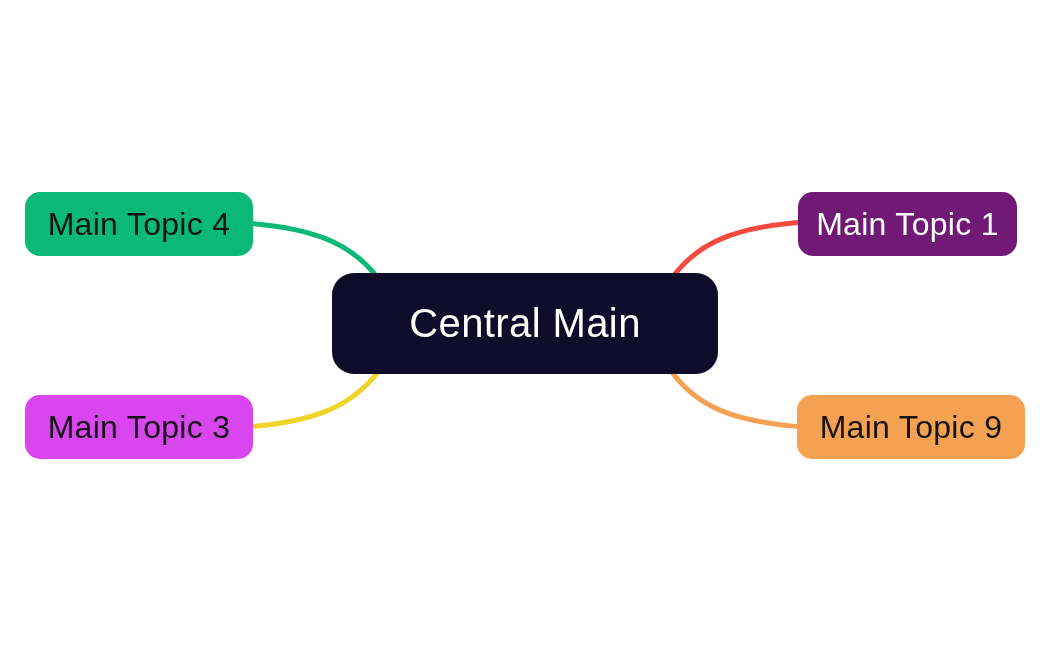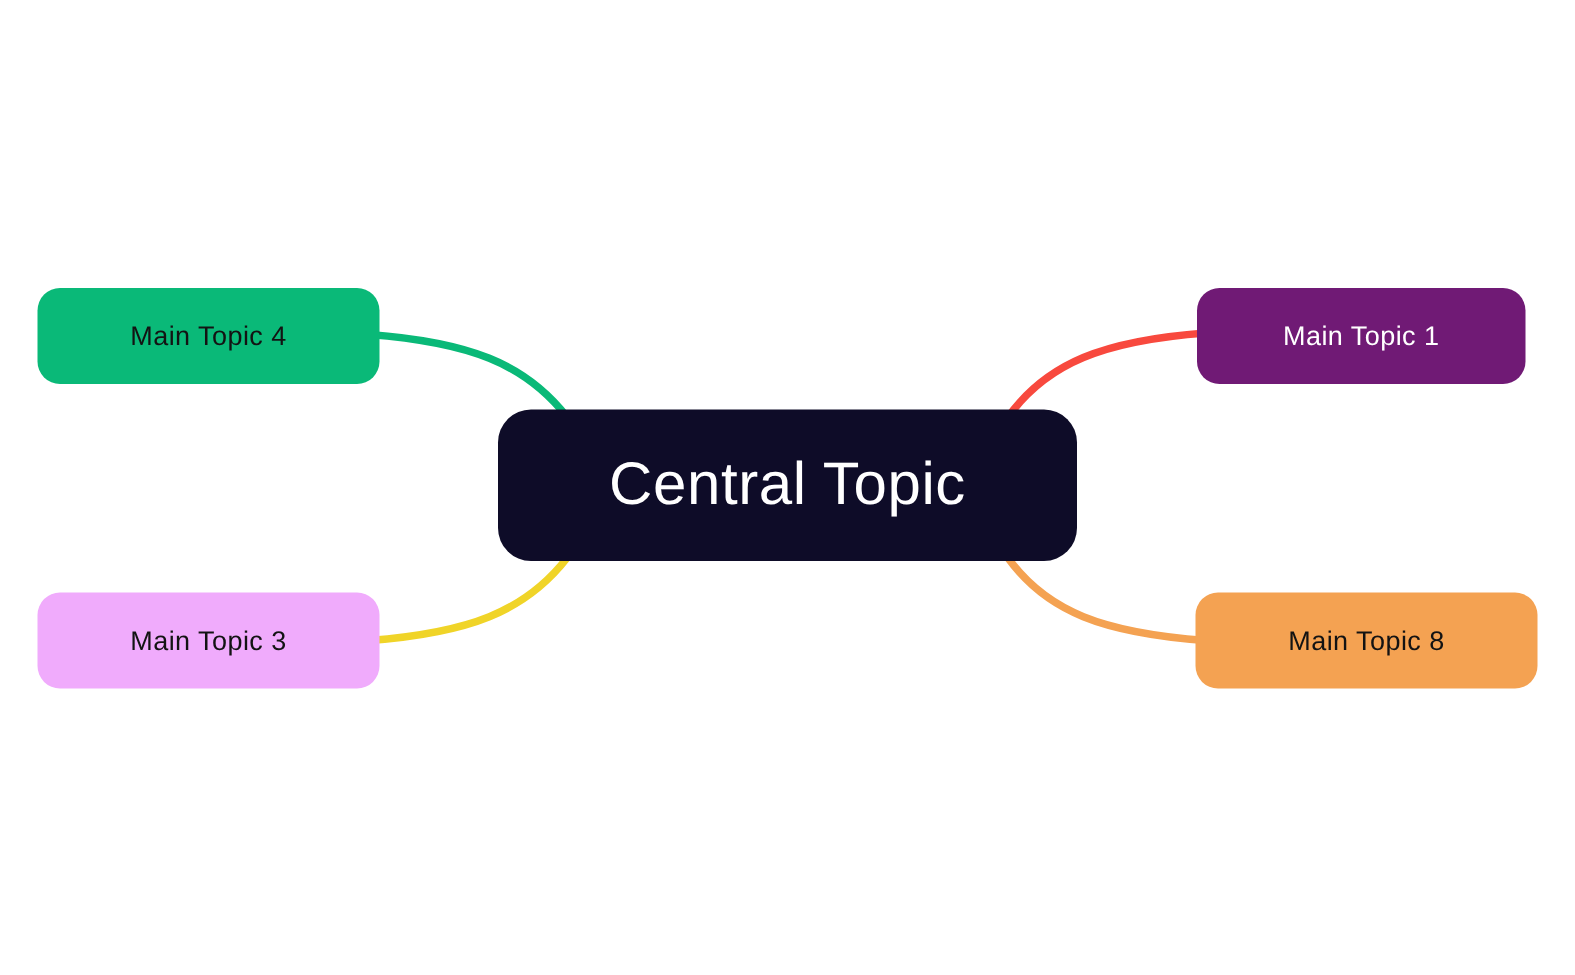--- a/index.html
+++ b/index.html
@@ -31,21 +31,21 @@
     position: absolute;
     display: flex;
     align-items: center;
     justify-content: center;
     box-sizing: border-box;
     cursor: pointer;
   }
   .topic-node {
     height: 64px;
     border-radius: 15px;
-    font-size: 18px;
+    font-size: 32px;
     font-weight: 500;
     letter-spacing: 0.3px;
   }
   .central-node {
     left: 332px;
     top: 273px;
     width: 386px;
     height: 101px;
     border-radius: 22px;
     font-size: 40px;
@@ -74,25 +74,25 @@
   </svg>
 
   <div class="node topic-node node-topic-4" style="background-color: rgb(10, 185, 120);">
     <span class="node-label" style="color: rgb(19, 19, 19);">Main Topic 4</span>
   </div>
 
   <div class="node topic-node node-topic-1" style="background-color: #701a75;">
     <span class="node-label" style="color: rgb(255, 255, 255);">Main Topic 1</span>
   </div>
 
-  <div class="node topic-node node-topic-3" style="background-color: #f0abfc;">
+  <div class="node topic-node node-topic-3" style="background-color: #d946ef;">
     <span class="node-label" style="color: rgb(19, 19, 19);">Main Topic 3</span>
   </div>
 
   <div class="node topic-node node-topic-2" style="background-color: rgb(244, 162, 82);">
-    <span class="node-label" style="color: rgb(19, 19, 19);">Main Topic 8</span>
+    <span class="node-label" style="color: rgb(19, 19, 19);">Main Topic 9</span>
   </div>
 
   <div class="node central-node" style="background-color: rgb(14, 12, 40);">
-    <span class="node-label" style="color: rgb(255, 255, 255);">Central Topic</span>
+    <span class="node-label" style="color: rgb(255, 255, 255);">Central Main</span>
   </div>
 
 </div>
 
 </body></html>

